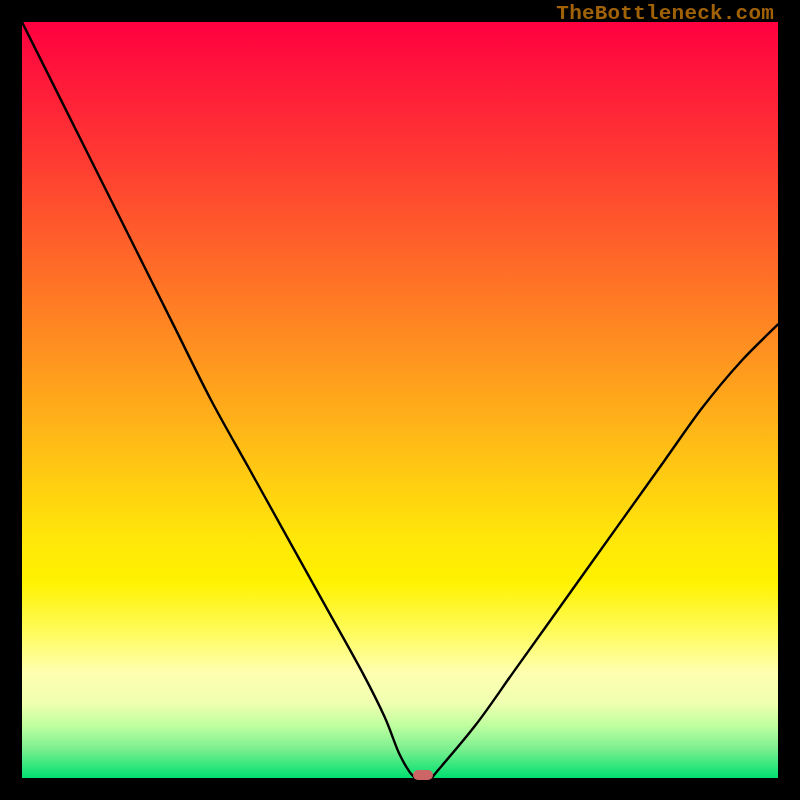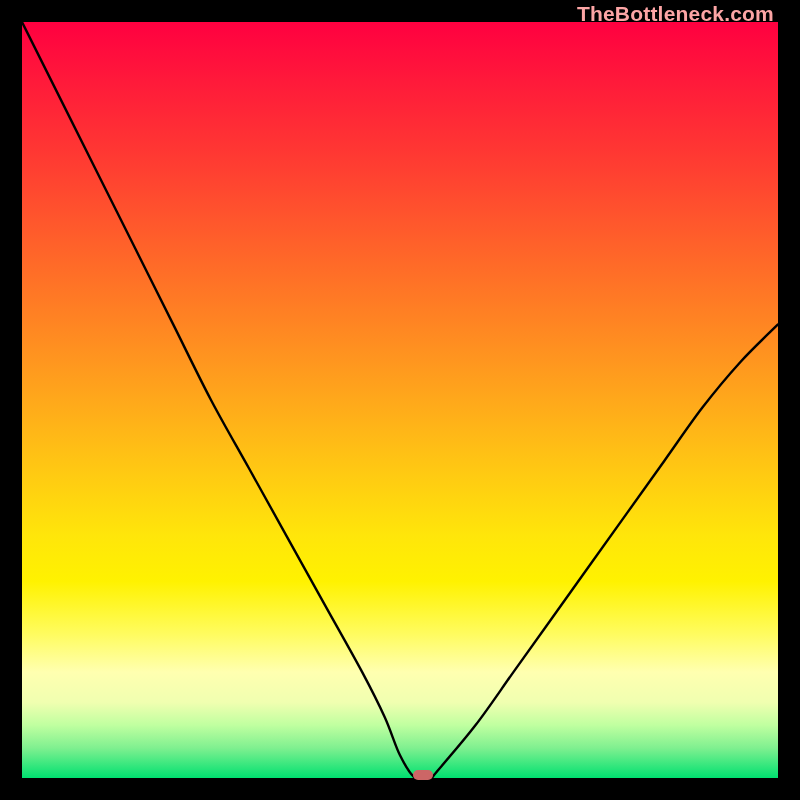--- a/index.html
+++ b/index.html
@@ -34,24 +34,24 @@
   }
   .curve-svg {
     position: absolute;
     left: 0; top: 0;
     width: 100%; height: 100%;
   }
   .watermark {
     position: absolute;
     top: 2px;
     right: 26px;
-    font-family: Liberation Sans, sans-serif;
+    font-family: Liberation Mono, monospace;
     font-size: 21px;
     font-weight: 600;
-    color: #fca5a5;
+    color: #a16207;
     letter-spacing: 0.2px;
   }
   .marker {
     position: absolute;
     width: 20px;
     height: 10px;
     border-radius: 5px;
     background: #cc6666;
     transform: translate(-50%, -50%);
   }

